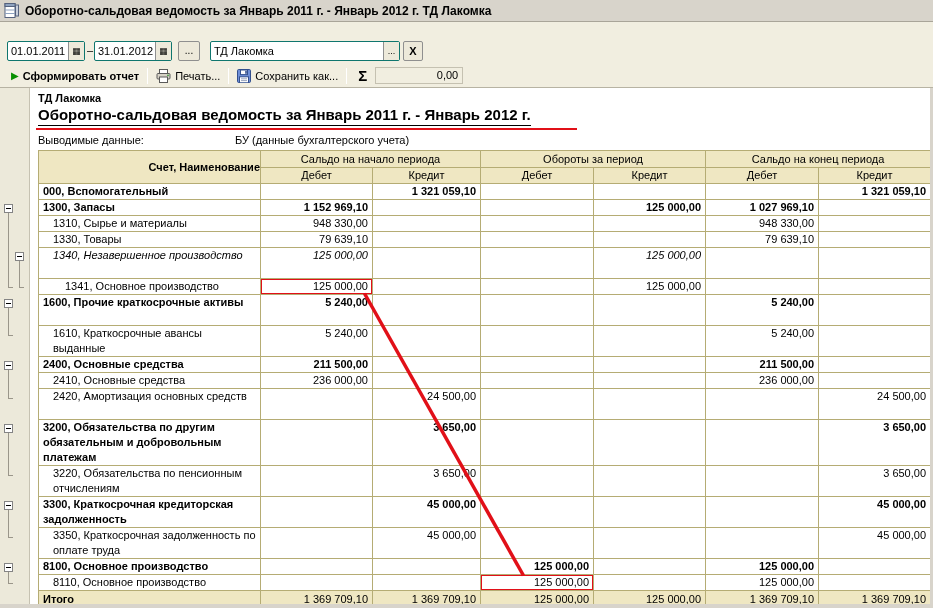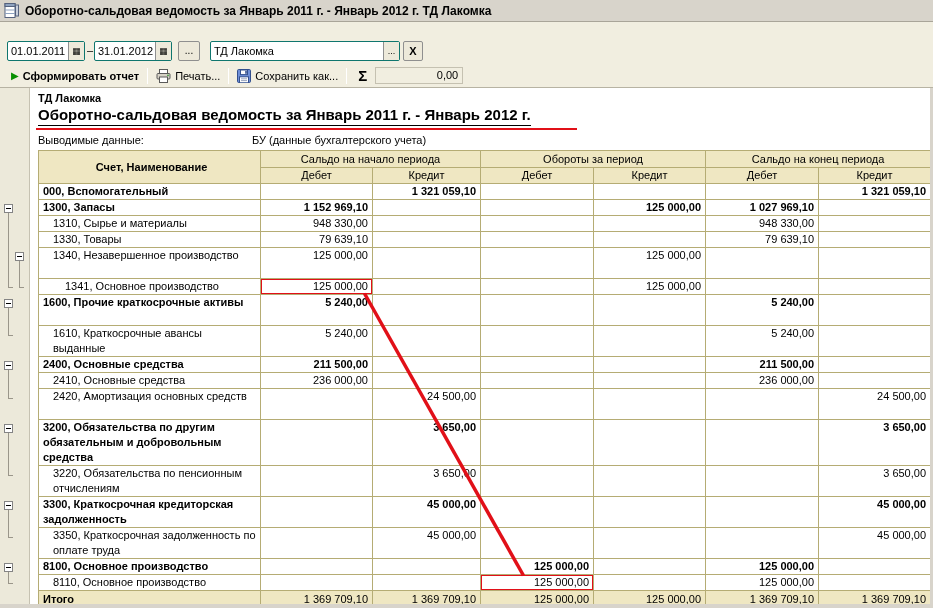--- a/index.html
+++ b/index.html
@@ -49,33 +49,33 @@
   .report { position:relative; height:520px; background:#fff; overflow:hidden;
             border-right:3px solid #D8D4CB; border-bottom:4px solid #D8D4CB; }
   .gutter { position:absolute; left:0; top:0; bottom:0; width:30px; background:#ECE9DA;
             border-right:1px solid #C6C2B2; }
   .content { margin-left:31px; padding:3px 0 0 7px; }
   .rorg { font-size:11px; font-weight:bold; line-height:14px; }
   .rtitle { display:inline-block; font-size:15px; font-weight:bold; line-height:19px;
             border-bottom:1px solid #000; padding-bottom:1px; }
   .redline { width:541px; height:2px; margin:2px 0 3px -2px; }
   .dataline { display:flex; font-size:11px; line-height:15px; margin-bottom:2px; }
-  .dataline .dl { width:214px; flex:none; }
+  .dataline .dl { width:197px; flex:none; }
 
   table { border-collapse:collapse; table-layout:fixed; width:892px; font-size:11px; }
   th, td { border:1px solid #B5AC74; line-height:15px; overflow:hidden; }
   thead th { background:#EFE7C2; font-weight:normal; text-align:center; }
   thead tr.h1 { height:17px; } thead tr.h2 { height:14px; }
-  th.acc { font-weight:bold; text-align:center; padding-left:4px; }
+  th.acc { font-weight:bold; text-align:right; padding-left:4px; }
   tbody td { background:#fff; vertical-align:top; }
   td.name { padding-right:3px; word-wrap:break-word; }
   td.num { text-align:right; padding-right:4px; white-space:nowrap; position:relative; }
   .ind0 { padding-left:4px; } .ind1 { padding-left:14px; } .ind2 { padding-left:26px;margin-left:24px; }
   .bold, .bold td, tr.bold .num { font-weight:bold; }
-  .italic { }
+  .italic { font-style:italic; }
   tfoot td { background:#EFE7C2; height:18px; vertical-align:middle; }
   tfoot td.name { font-weight:bold; }
 
   .hlbox { position:absolute; left:-2px; top:-2px; right:-2px; bottom:-2px;
            border:3px solid #E11018; pointer-events:none; z-index:30; }
   #overlay { position:absolute; left:0; top:0; pointer-events:none; z-index:40; }
 
   .treebox { position:absolute; width:9px; height:9px; background:#fff; border:1px solid #848484; z-index:5; }
   .treebox::after { content:""; position:absolute; left:1px; right:1px; top:3px; height:1px; background:#000; }
   .treeline, .treestub { position:absolute; background:#9A968A; }
@@ -304,21 +304,21 @@
             <tr class="normal" style="height: 31px; padding-left: 24px;">
               <td class="name ind1 normal">2420, Амортизация основных средств</td>
               <td class="num normal"></td>
               <td class="num normal">24 500,00</td>
               <td class="num normal"></td>
               <td class="num normal"></td>
               <td class="num normal"></td>
               <td class="num normal">24 500,00</td>
             </tr>
             <tr class="bold" style="height: 46px;">
-              <td class="name ind0 bold">3200, Обязательства по другим обязательным и добровольным средства</td>
+              <td class="name ind0 bold">3200, Обязательства по другим обязательным и добровольным платежам</td>
               <td class="num bold"></td>
               <td class="num bold">3 650,00</td>
               <td class="num bold"></td>
               <td class="num bold"></td>
               <td class="num bold"></td>
               <td class="num bold">3 650,00</td>
             </tr>
             <tr class="normal" style="height: 31px;">
               <td class="name ind1 normal">3220, Обязательства по пенсионным отчислениям</td>
               <td class="num normal"></td>

